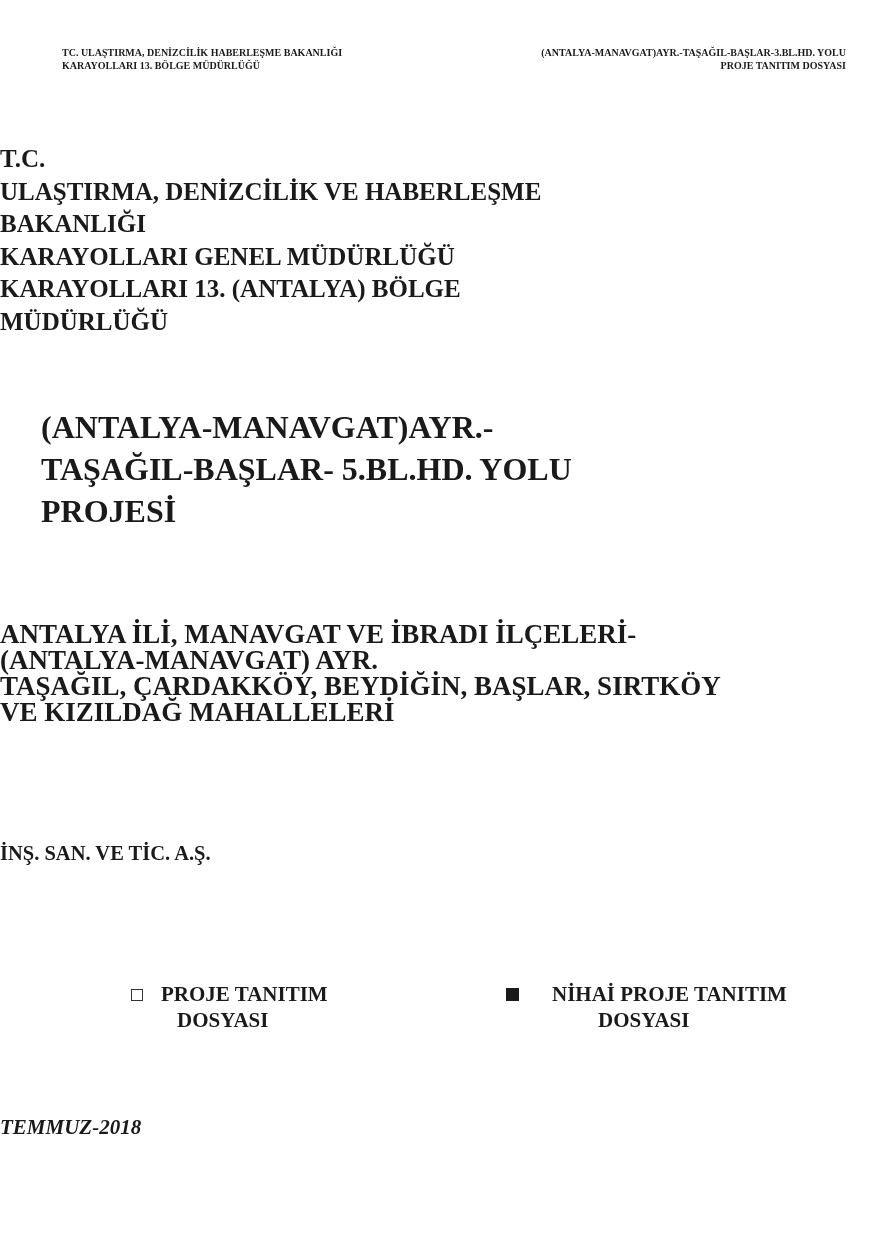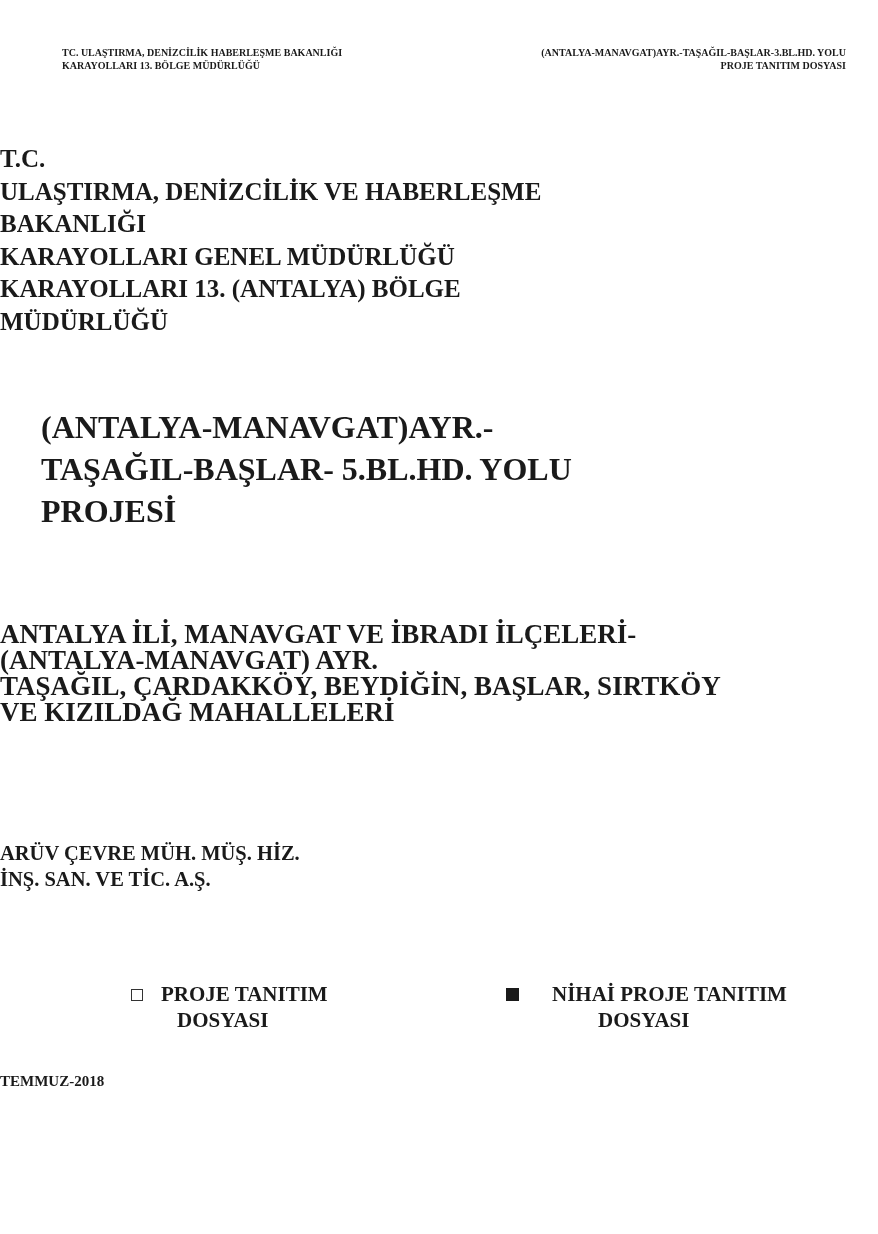--- a/index.html
+++ b/index.html
@@ -79,23 +79,24 @@
       width: 13px;
       height: 13px;
       background: #1a1a1a;
       margin-right: 33px;
       margin-top: 0px;
     }
     .option-left .row2 { padding-left: 46px; white-space: nowrap; }
     .option-right .row2 { padding-left: 92px; white-space: nowrap; }
 
     .date {
-      top: 1068px;
-      font-size: 15px;
+      top: 1114px;
+      font-size: 21px;
       line-height: 26px;
+      font-style: italic;
     }
   </style>
 </head>
 <body>
 
 <div class="hdr hdr-left">
   <div>TC. ULAŞTIRMA, DENİZCİLİK HABERLEŞME BAKANLIĞI</div>
   <div>KARAYOLLARI 13. BÖLGE MÜDÜRLÜĞÜ</div>
 </div>
 <div class="hdr hdr-right">
@@ -119,21 +120,20 @@
 </div>
 
 <div class="block location">
   <div>ANTALYA İLİ, MANAVGAT VE İBRADI İLÇELERİ-</div>
   <div>(ANTALYA-MANAVGAT) AYR.</div>
   <div>TAŞAĞIL, ÇARDAKKÖY, BEYDİĞİN, BAŞLAR, SIRTKÖY</div>
   <div>VE KIZILDAĞ MAHALLELERİ</div>
 </div>
 
 <div class="block company">
-  <div>ARÜV ÇEVRE MÜH. MÜŞ. HİZ.</div>
   <div>İNŞ. SAN. VE TİC. A.Ş.</div>
 </div>
 
 <div class="option option-left">
   <div class="row1">
     <span class="checkbox-empty"></span>
     <span>PROJE TANITIM</span>
   </div>
   <div class="row2">DOSYASI</div>
 </div>

